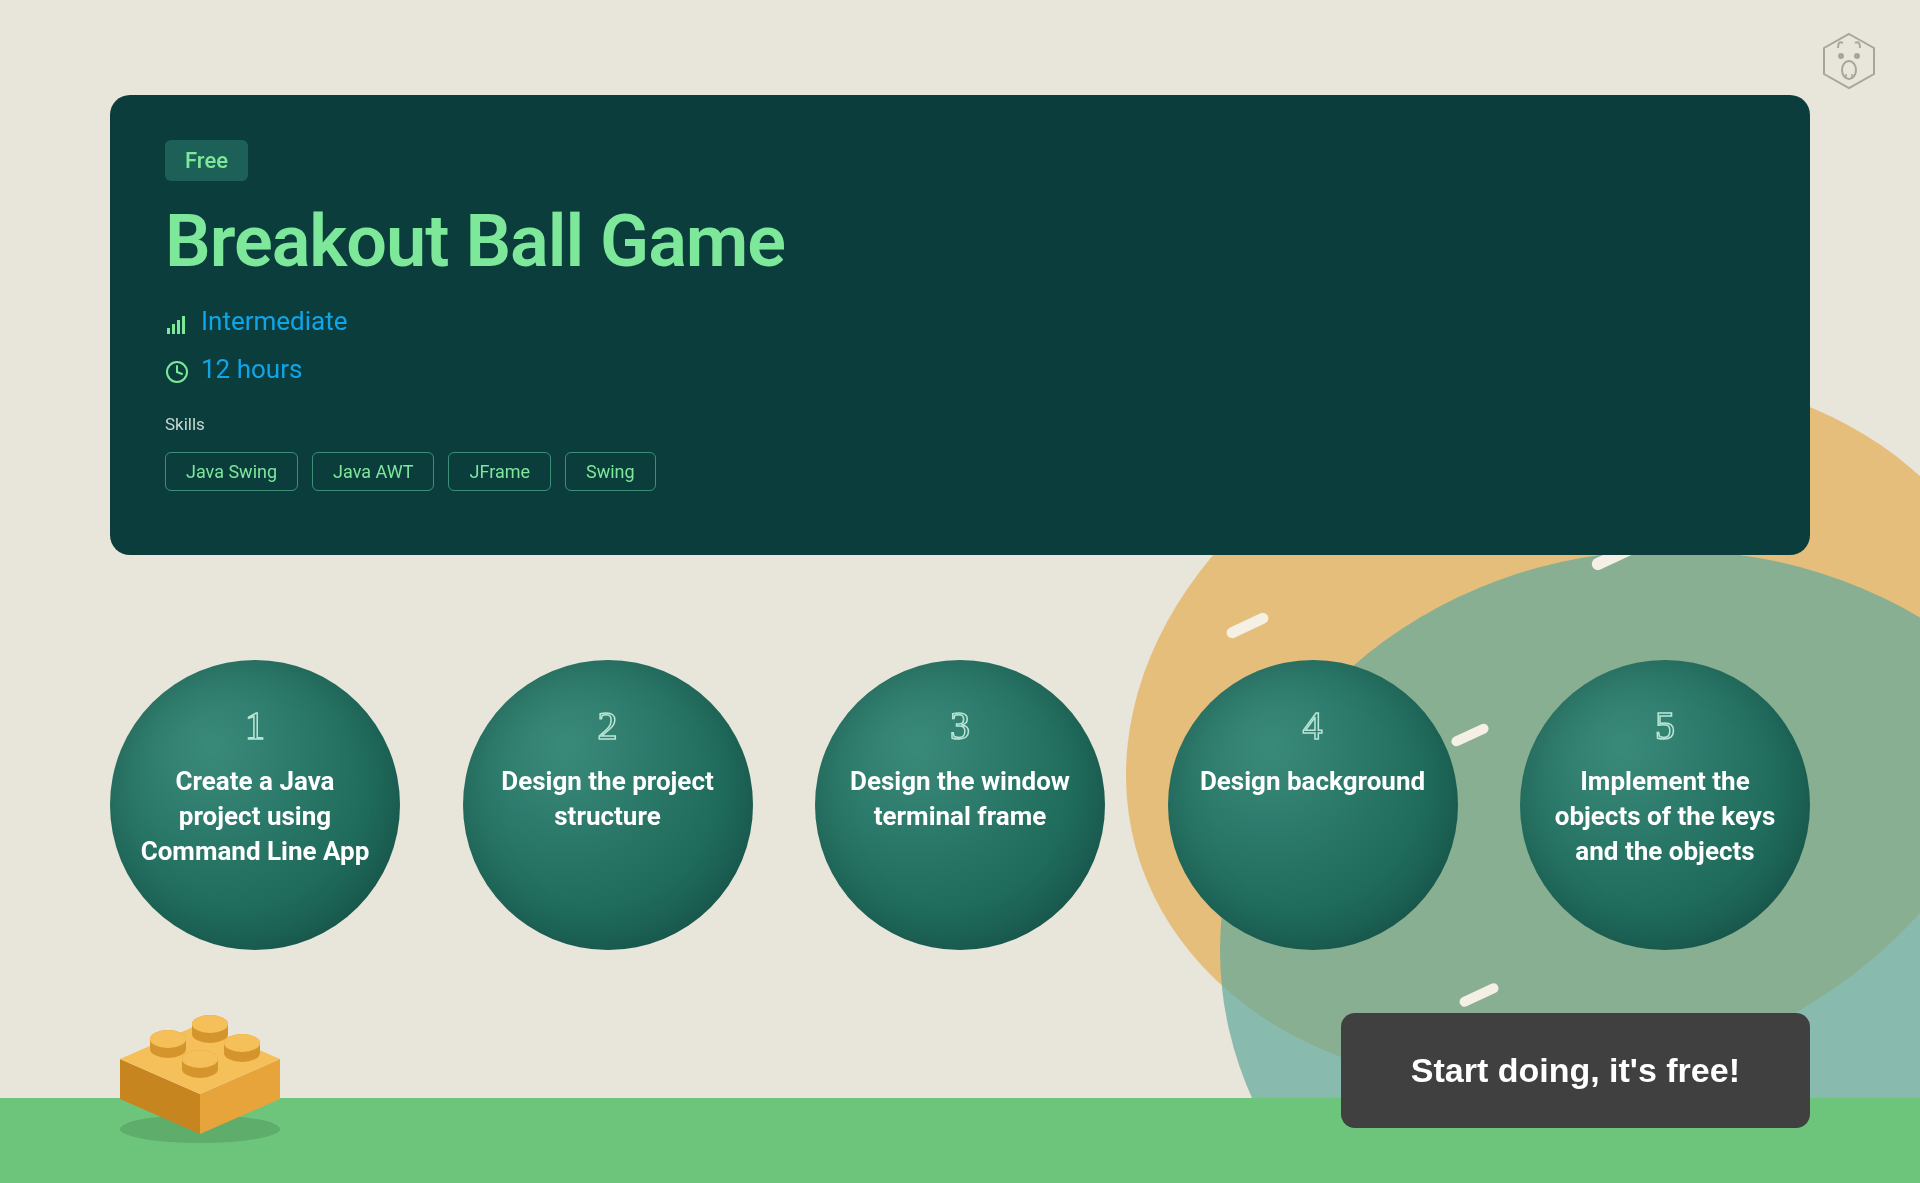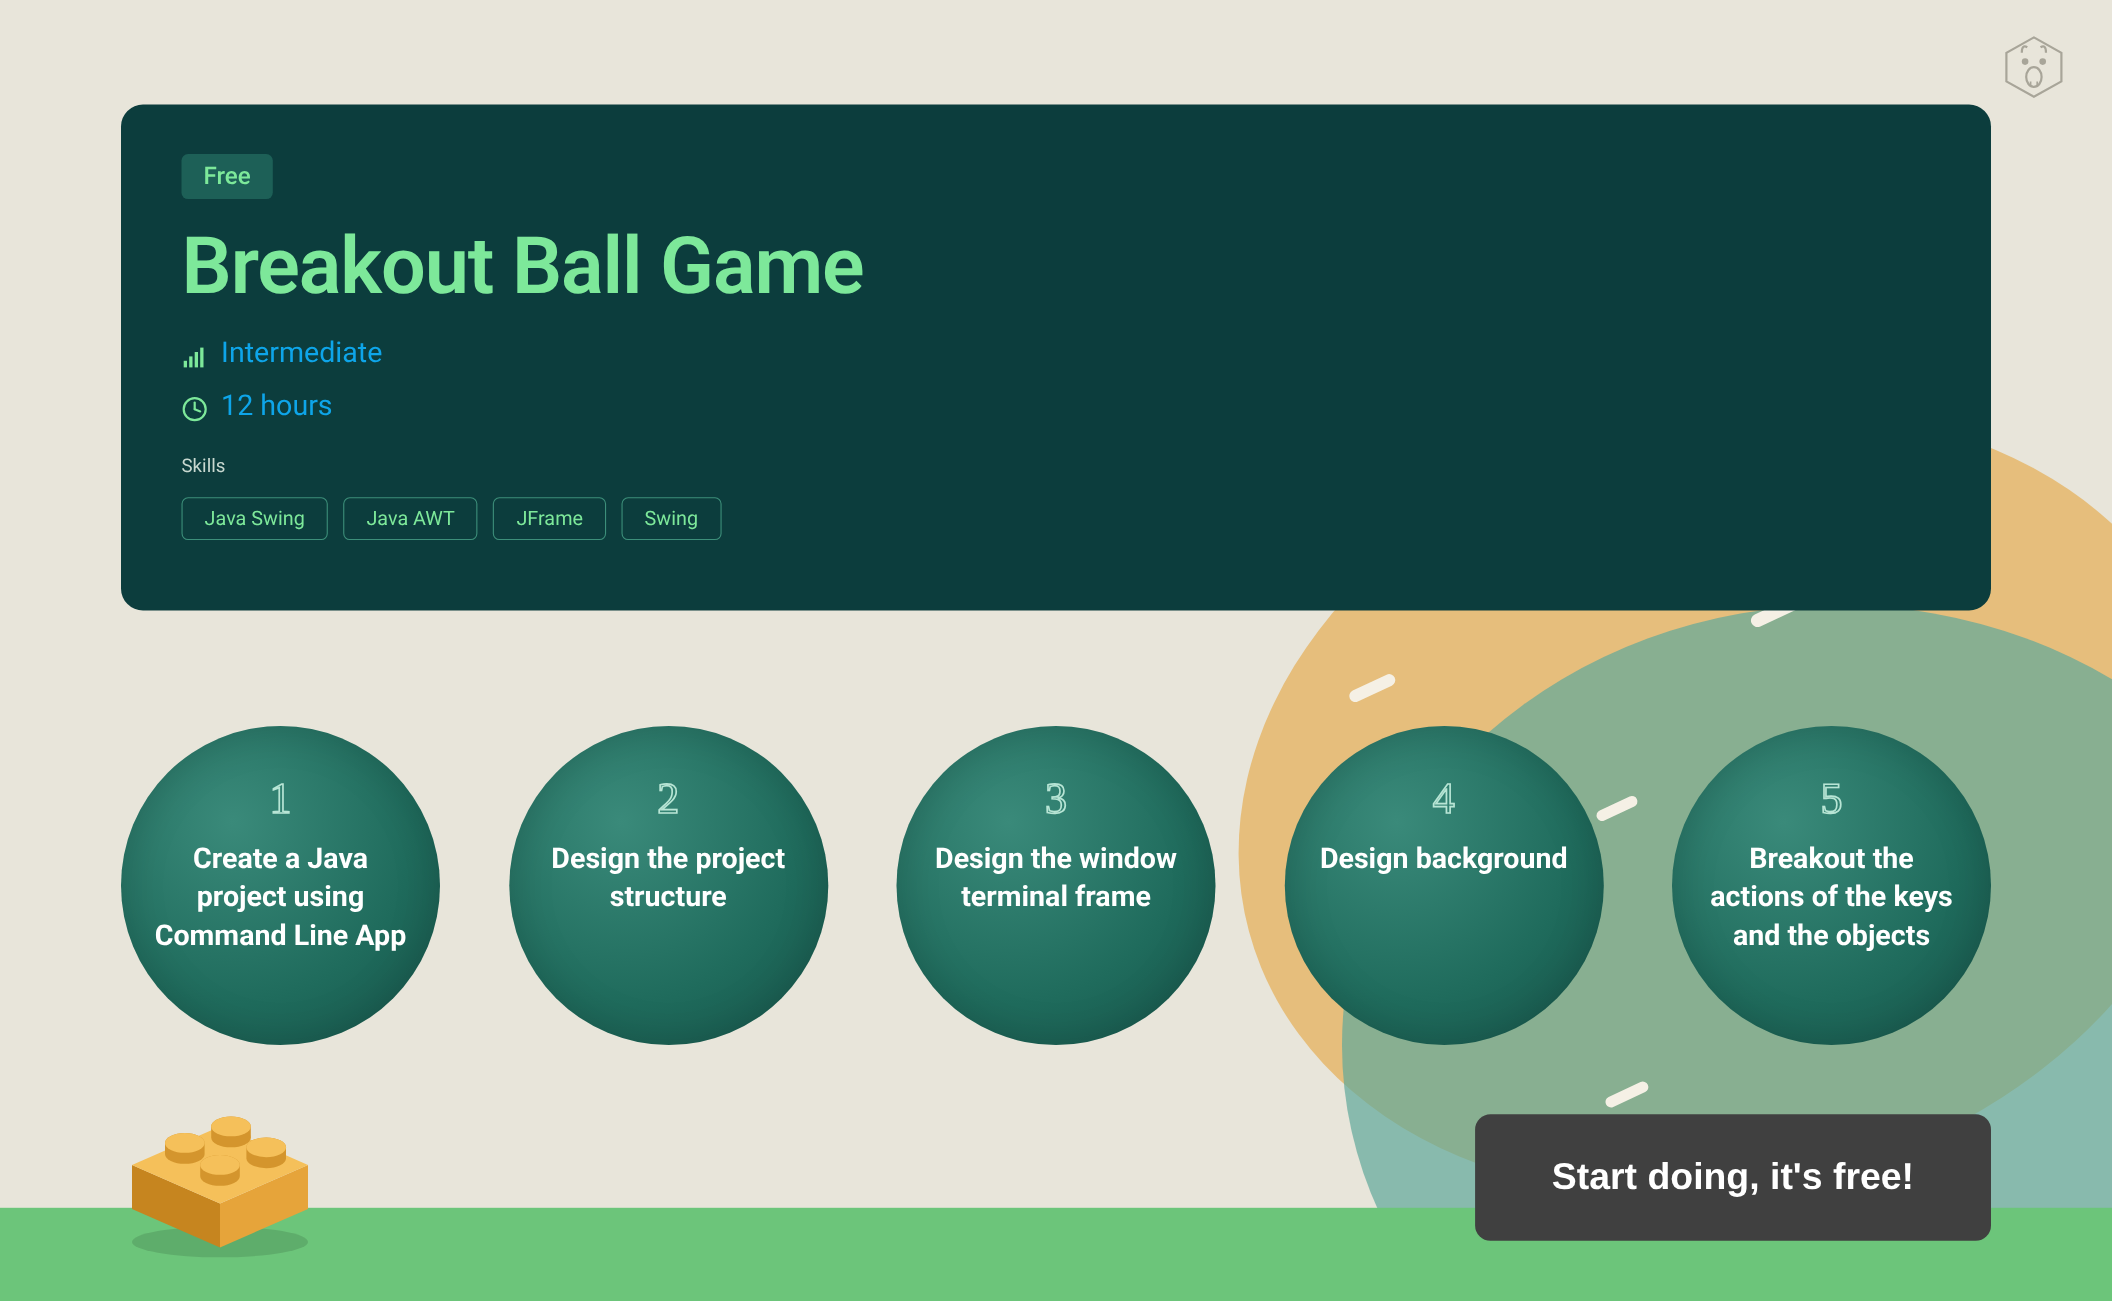--- a/index.html
+++ b/index.html
@@ -270,21 +270,21 @@
   <div class="step-circle">
     <div class="step-number">3</div>
     <div class="step-text">Design the window terminal frame</div>
   </div>
   <div class="step-circle">
     <div class="step-number">4</div>
     <div class="step-text">Design background</div>
   </div>
   <div class="step-circle">
     <div class="step-number">5</div>
-    <div class="step-text">Breakout the actions of the keys and the objects</div>
+    <div class="step-text">Implement the objects of the keys and the objects</div>
   </div>
 </div>
 
 <div class="brick">
   <svg width="200" height="170" viewBox="0 0 200 170">
 
     <ellipse cx="100" cy="150" rx="80" ry="14" fill="#000" opacity="0.12"></ellipse>
 
     <polygon points="20,80 100,115 100,155 20,120" fill="#c6851f"></polygon>
 

